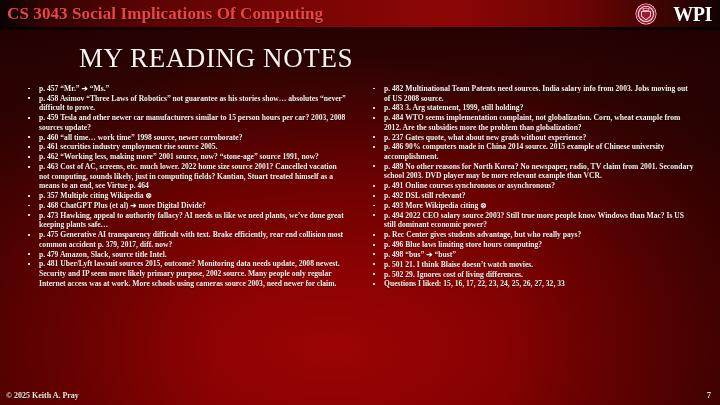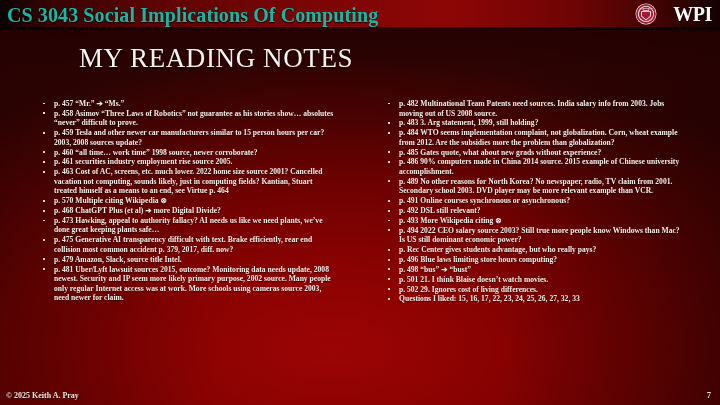--- a/index.html
+++ b/index.html
@@ -43,23 +43,23 @@
     position: absolute;
     left: 0; top: 27px;
     width: 720px;
     height: 3px;
     background: linear-gradient(to right, #060101 0%, #1d0202 25%, #2a0303 55%, #150202 80%, #050101 100%);
   }
   .header-title {
     position: absolute;
     left: 7px;
     top: 4px;
-    font-size: 20px;
+    font-size: 17px;
     font-weight: bold;
-    color: #14b8a6;
+    color: #ef4444;
     letter-spacing: 0.1px;
     white-space: nowrap;
     text-shadow: 0 1px 1px rgba(0,0,0,0.8);
   }
 
   
   .logo-block {
     position: absolute;
     right: 8px;
     top: 1px;
@@ -109,21 +109,21 @@
   .col {
     box-sizing: border-box;
     width: 360px;
     padding-left: 24px;
     padding-right: 10px;
   }
   .col.right { padding-left: 10px; padding-right: 24px; }
 
   ul.notes {
     list-style: none;
-    margin: 16px;
+    margin: 1px;
     padding: 0;
   }
   ul.notes li {
     position: relative;
     color: #f4efe9;
     font-size: 7.6px;
     line-height: 9.55px;
     font-weight: bold;
     font-family: "Liberation Serif", serif;
     padding-left: 14px;
@@ -174,36 +174,37 @@
 
   <div class="body-area">
 
     <div class="col left">
       <ul class="notes">
         <li>p. 457 “Mr.” ➔ “Ms.”</li>
         <li>p. 458 Asimov “Three Laws of Robotics” not guarantee as his stories show… absolutes “never” difficult to prove.</li>
         <li>p. 459 Tesla and other newer car manufacturers similar to 15 person hours per car? 2003, 2008 sources update?</li>
         <li>p. 460 “all time… work time” 1998 source, newer corroborate?</li>
         <li>p. 461 securities industry employment rise source 2005.</li>
+        <li>p. 462 “Working less, making more” 2001 source, now? “stone-age” source 1991, now?</li>
         <li>p. 463 Cost of AC, screens, etc. much lower. 2022 home size source 2001? Cancelled vacation not computing, sounds likely, just in computing fields? Kantian, Stuart treated himself as a means to an end, see Virtue p. 464</li>
-        <li>p. 570 Multiple citing Wikipedia ⊗</li>
+        <li>p. 357 Multiple citing Wikipedia ⊗</li>
         <li>p. 468 ChatGPT Plus (et al) ➔ more Digital Divide?</li>
         <li>p. 473 Hawking, appeal to authority fallacy? AI needs us like we need plants, we’ve done great keeping plants safe…</li>
         <li>p. 475 Generative AI transparency difficult with text. Brake efficiently, rear end collision most common accident p. 379, 2017, diff. now?</li>
         <li>p. 479 Amazon, Slack, source title Intel.</li>
         <li>p. 481 Uber/Lyft lawsuit sources 2015, outcome? Monitoring data needs update, 2008 newest. Security and IP seem more likely primary purpose, 2002 source. Many people only regular Internet access was at work. More schools using cameras source 2003, need newer for claim.</li>
       </ul>
     </div>
 
     <div class="col right">
       <ul class="notes">
         <li>p. 482 Multinational Team Patents need sources. India salary info from 2003. Jobs moving out of US 2008 source.</li>
         <li>p. 483 3. Arg statement, 1999, still holding?</li>
         <li>p. 484 WTO seems implementation complaint, not globalization. Corn, wheat example from 2012. Are the subsidies more the problem than globalization?</li>
-        <li>p. 485 Gates quote, what about new grads without experience?</li>
+        <li>p. 237 Gates quote, what about new grads without experience?</li>
         <li>p. 486 90% computers made in China 2014 source. 2015 example of Chinese university accomplishment.</li>
         <li>p. 489 No other reasons for North Korea? No newspaper, radio, TV claim from 2001. Secondary school 2003. DVD player may be more relevant example than VCR.</li>
         <li>p. 491 Online courses synchronous or asynchronous?</li>
         <li>p. 492 DSL still relevant?</li>
         <li>p. 493 More Wikipedia citing ⊗</li>
         <li>p. 494 2022 CEO salary source 2003? Still true more people know Windows than Mac? Is US still dominant economic power?</li>
         <li>p. Rec Center gives students advantage, but who really pays?</li>
         <li>p. 496 Blue laws limiting store hours computing?</li>
         <li>p. 498 “bus” ➔ “bust”</li>
         <li>p. 501 21. I think Blaise doesn’t watch movies.</li>

